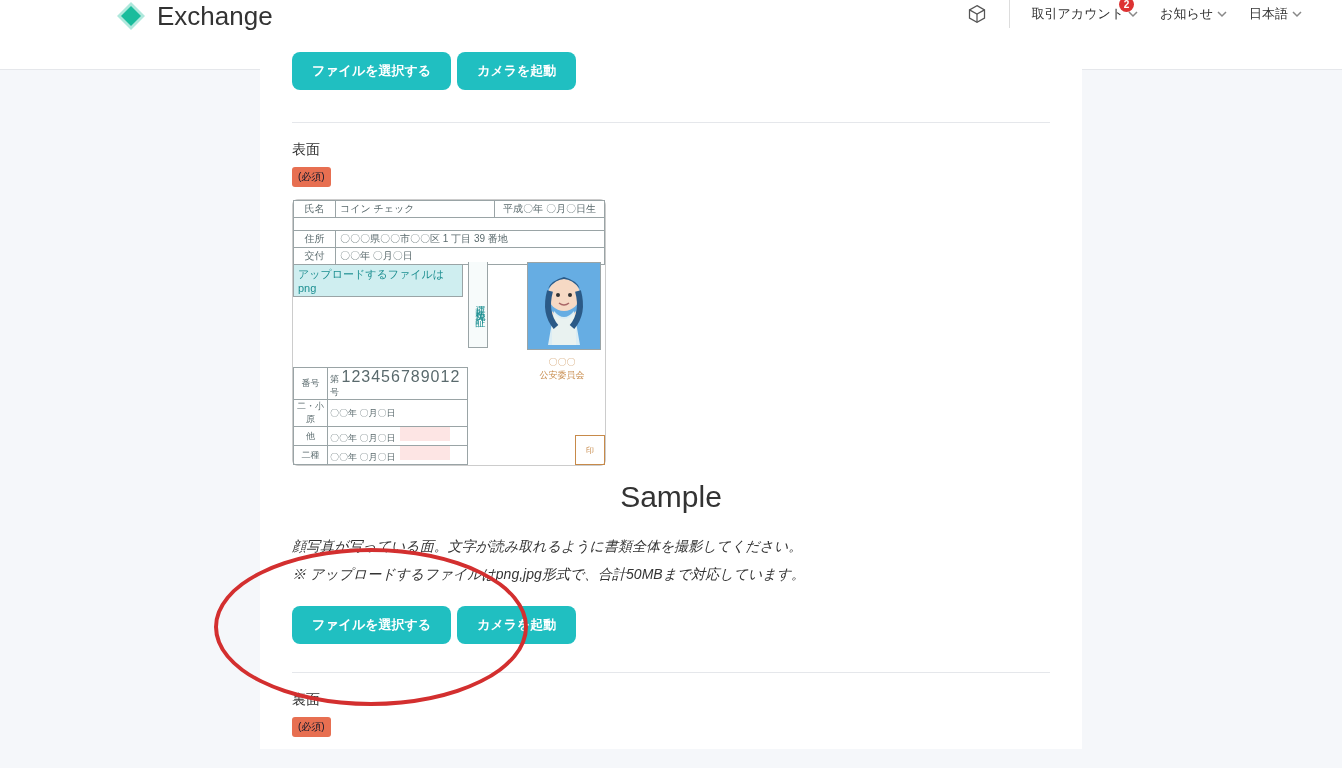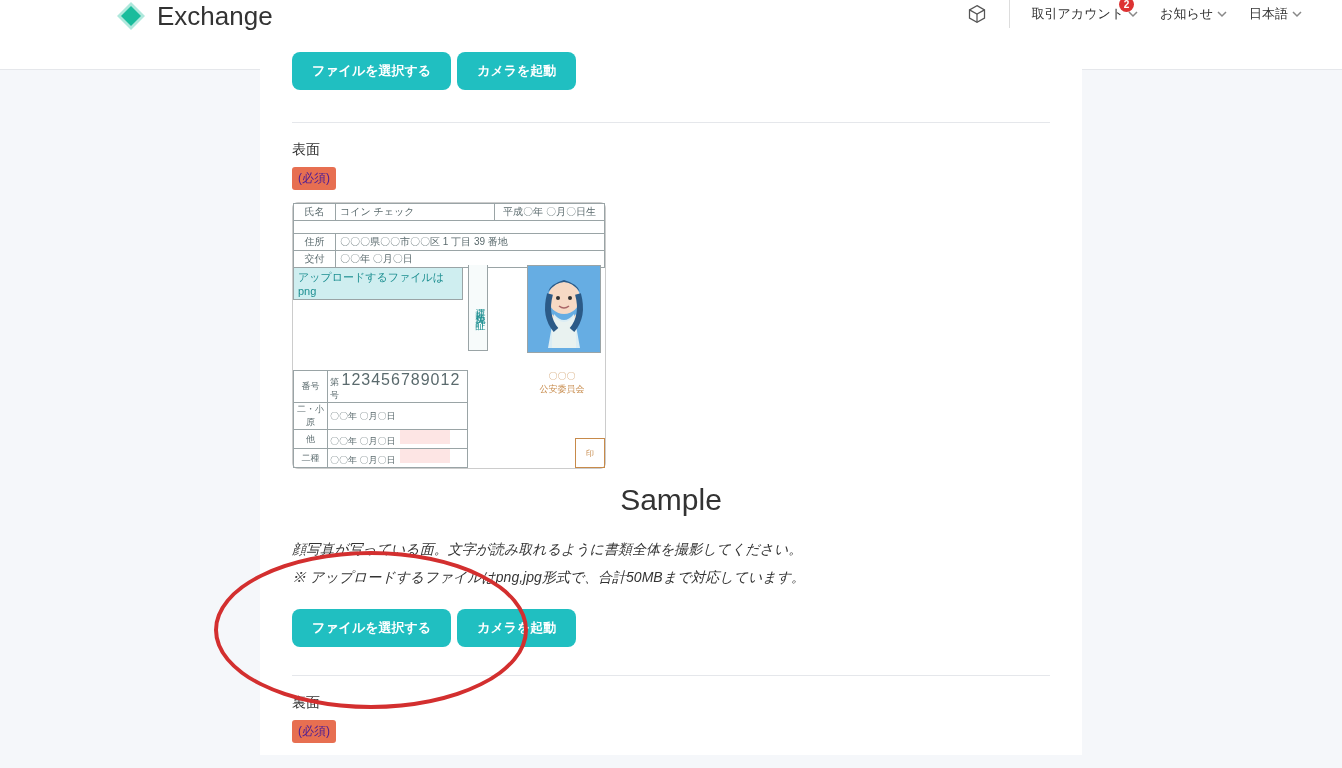--- a/index.html
+++ b/index.html
@@ -98,22 +98,22 @@
     }
     .section-label {
       font-size: 14px;
       color: #333;
       margin-bottom: 8px;
       font-family: Liberation Serif, serif;
     }
     .required-badge {
       display: inline-block;
       background: #e76f51;
-      color: #4c1d95;
-      font-size: 12px;
+      color: #0f172a;
+      font-size: 10px;
       padding: 3px 6px;
       border-radius: 3px;
       margin-bottom: 12px;
     }
     .card-sample {
       border: 1px solid #ccc;
       border-radius: 6px;
       width: 314px;
       background: #fff;
       position: relative;
@@ -166,21 +166,21 @@
       height: 88px;
       background: #66ade3;
       border: 1px solid #9aa4a6;
       display:flex; align-items:center; justify-content:center;
       margin-left:8px;
     }
     .mini-label {
       font-size: 9px;
       color:#c78a4a;
       text-align:center;
-      margin-top:17px;
+      margin-top:6px;
     }
     .lower-rows { margin-top: 70px; }
     .lower-rows table { width: 175px; border-collapse: collapse; table-layout:fixed;}
     .lower-rows td {
       border:1px solid #9aa4a6;
       font-size:9px;
       color:#5a6a6d;
       padding:0 2px;
       height:12px;
     }

